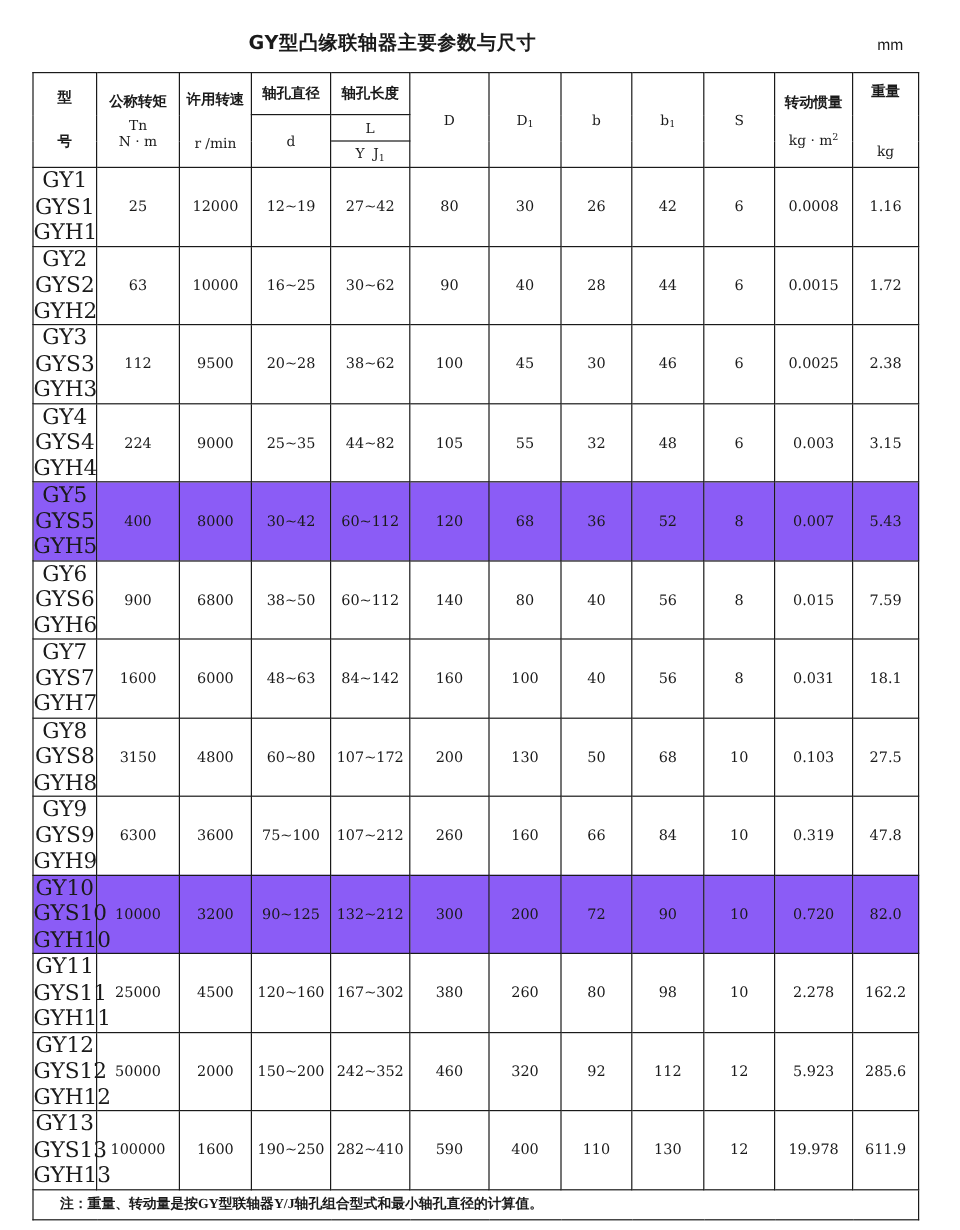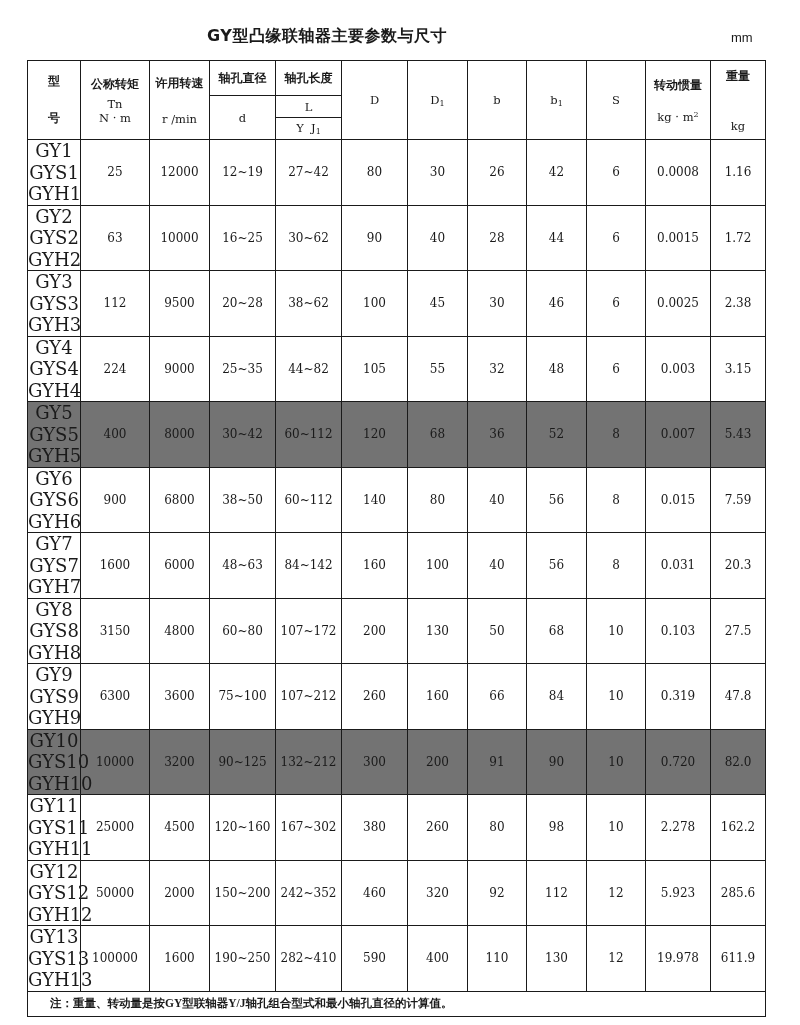--- a/index.html
+++ b/index.html
@@ -7,21 +7,21 @@
          font-family:"DejaVu Serif", "Liberation Serif", serif; color:#1a1a1a; }
   .title { position:absolute; left:0; width:654px; top:26px; text-align:center;
            font-family:"DejaVu Sans", "Liberation Sans", sans-serif; font-size:16px; font-weight:bold; letter-spacing:0.5px; }
   .unit { position:absolute; left:731px; top:30px; font-family:"Liberation Sans","DejaVu Sans",sans-serif; font-size:13px; }
   table { position:absolute; left:27px; top:60px; border-collapse:collapse; table-layout:fixed; width:738px; }
   td, th { border:1.6px solid #1a1a1a; text-align:center; vertical-align:middle; padding:0; font-size:12px; font-weight:normal; }
   th { font-size:11.5px; }
   .hdr-cn { font-weight:bold; font-size:12px; }
   .row td { height:63.5px; }
   .model { line-height:21.5px; font-size:18px; }
-  .shaded td { background:#737373;text-align:center; }
+  .shaded td { background:#8b5cf6;text-align:center; }
   .note td { height:24px; text-align:left; padding-left:22px; font-size:11.5px; font-weight:bold;font-family:Liberation Serif, serif; }
   sub { font-size:8px; vertical-align:-2px; }
   sup { font-size:8px; vertical-align:4px; }
 </style>
 </head>
 <body>
 
 <div class="title">GY型凸缘联轴器主要参数与尺寸</div>
 <div class="unit">mm</div>
 
@@ -199,21 +199,21 @@
         <td>1600</td>
         <td>6000</td>
         <td>48~63</td>
         <td>84~142</td>
         <td>160</td>
         <td>100</td>
         <td>40</td>
         <td>56</td>
         <td>8</td>
         <td>0.031</td>
-        <td>20.3</td>
+        <td>18.1</td>
       </tr>
       <tr class="row">
         <td class="model">
           <div>GY8</div>
           <div>GYS8</div>
           <div>GYH8</div>
         </td>
         <td>3150</td>
         <td>4800</td>
         <td>60~80</td>
@@ -249,21 +249,21 @@
           <div>GY10</div>
           <div>GYS10</div>
           <div>GYH10</div>
         </td>
         <td>10000</td>
         <td>3200</td>
         <td>90~125</td>
         <td>132~212</td>
         <td>300</td>
         <td>200</td>
-        <td>91</td>
+        <td>72</td>
         <td>90</td>
         <td>10</td>
         <td>0.720</td>
         <td>82.0</td>
       </tr>
       <tr class="row">
         <td class="model">
           <div>GY11</div>
           <div>GYS11</div>
           <div>GYH11</div>

